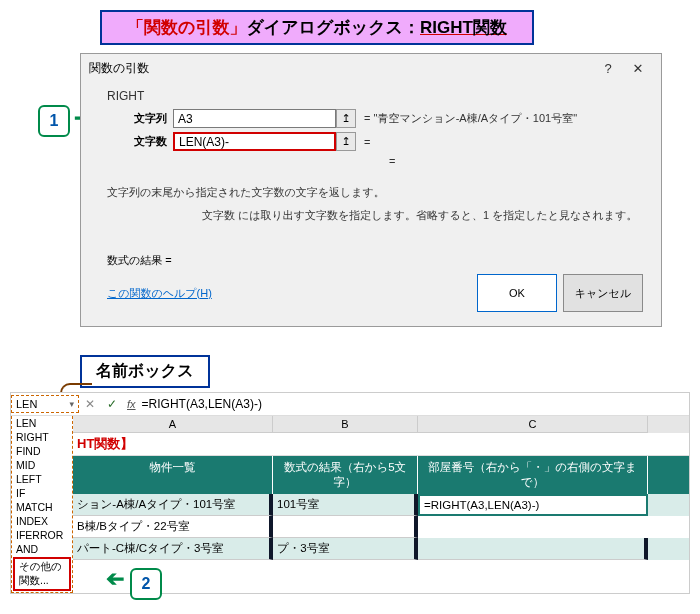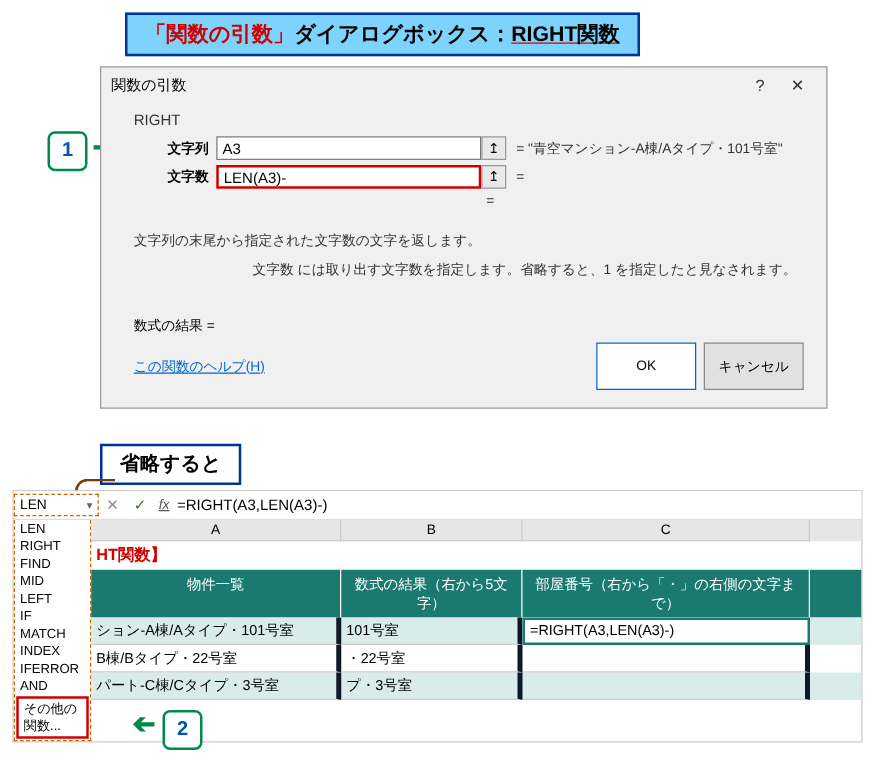--- a/index.html
+++ b/index.html
@@ -8,24 +8,24 @@
     font-family: "Meiryo", "Yu Gothic", sans-serif;
     font-size: 12px;
     background: #fff;
     width: 700px;
     box-sizing: border-box;
   }
   .section { position: relative; }
   .callout-title {
     display: inline-block;
     border: 2px solid #003399;
-    padding: 4px 14px;
+    padding: 4px 25px;
     font-size: 17px;
     font-weight: bold;
-    background: #7dd3fc;
+    background: #f0abfc;
     margin-left: 90px;
   }
   .callout-title .red { color: #d10000; }
   .callout-title .black { color: #000; }
   .callout-title .underline { text-decoration: underline; text-decoration-color: #d10000; }
   .dialog {
     width: 580px;
     margin: 8px 0 0 70px;
     border: 1px solid #9a9a9a;
     background: #f0f0f0;
@@ -53,21 +53,21 @@
     margin-bottom: 4px;
   }
   .arg-label {
     width: 60px;
     text-align: right;
     padding-right: 6px;
     font-weight: bold;
     font-size: 11px;
   }
   .arg-input {
-    width: 212px;
+    width: 163px;
     height: 19px;
     border: 1px solid #7a7a7a;
     padding: 1px 4px;
     font-size: 12px;
     font-family: inherit;
     box-sizing: border-box;
     background: #fff;
   }
   .arg-input.highlight { border: 2.5px solid #d10000; }
   .ref-btn {
@@ -282,21 +282,21 @@
         <span class="help-link">この関数のヘルプ(H)</span>
         <button class="btn primary">OK</button>
         <button class="btn">キャンセル</button>
       </div>
     </div>
   </div>
 </div>
 
 <div class="callout2-wrap section">
   <div class="namebox-conn"></div>
-  <div class="callout2-title">省略すると</div>
+  <div class="callout2-title">名前ボックス</div>
 
   <div class="excel-area">
     <div class="formula-bar">
       <div class="name-box">
         <span>LEN</span>
         <span class="chev">▾</span>
       </div>
       <span class="fb-btn cross">✕</span>
       <span class="fb-btn check">✓</span>
       <span class="fx-label">fx</span>
@@ -330,21 +330,20 @@
           <div>数式の結果（右から5文字）</div>
           <div>部屋番号（右から「・」の右側の文字まで）</div>
         </div>
         <div class="table-row row-alt">
           <div>ション-A棟/Aタイプ・101号室</div>
           <div>101号室</div>
           <div class="active">=RIGHT(A3,LEN(A3)-)</div>
         </div>
         <div class="table-row">
           <div>B棟/Bタイプ・22号室</div>
-          <div>・22号室</div>
           <div></div>
         </div>
         <div class="table-row row-alt">
           <div>パート-C棟/Cタイプ・3号室</div>
           <div>プ・3号室</div>
           <div></div>
         </div>
       </div>
     </div>
   </div>

